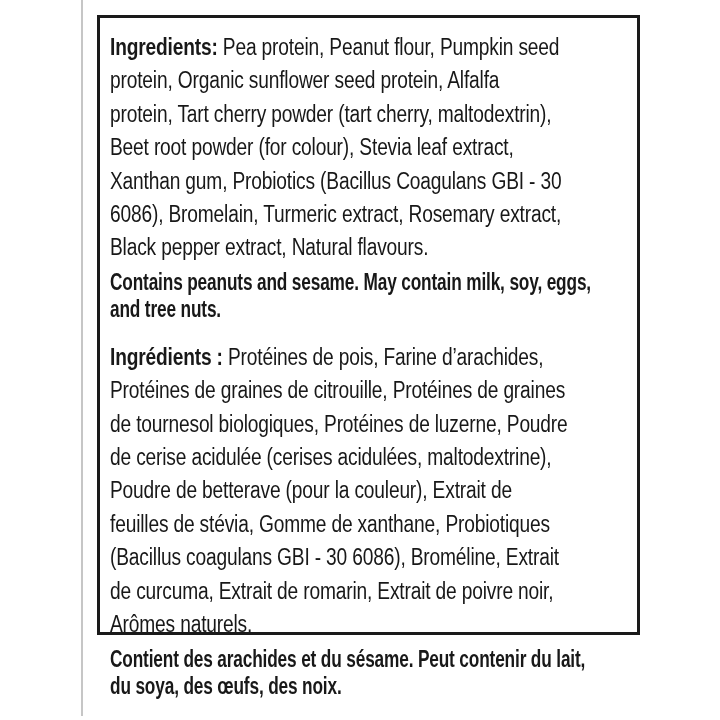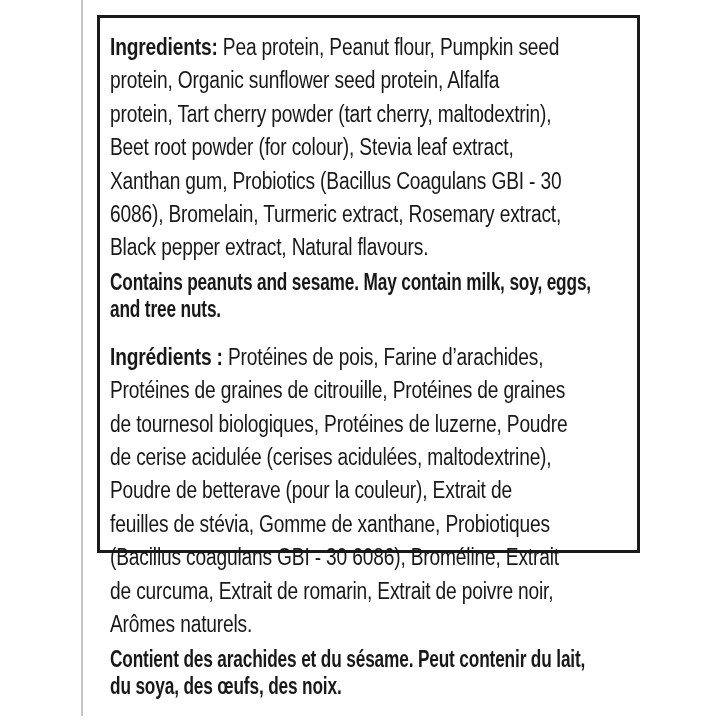--- a/index.html
+++ b/index.html
@@ -25,21 +25,21 @@
     width: 2px;
     height: 716px;
     background: var(--divider_line, #c6c6c6);
   }
   
   .panel {
     position: absolute;
     left: 97px;
     top: 15px;
     width: 543px;
-    height: 538px;
+    height: 620px;
     box-sizing: border-box;
     border: 3px solid var(--border, #1a1a1a);
     background: var(--background, #ffffff);
   }
   .content {
     position: absolute;
     left: 10px;
     top: 13px;
   }
   p {

